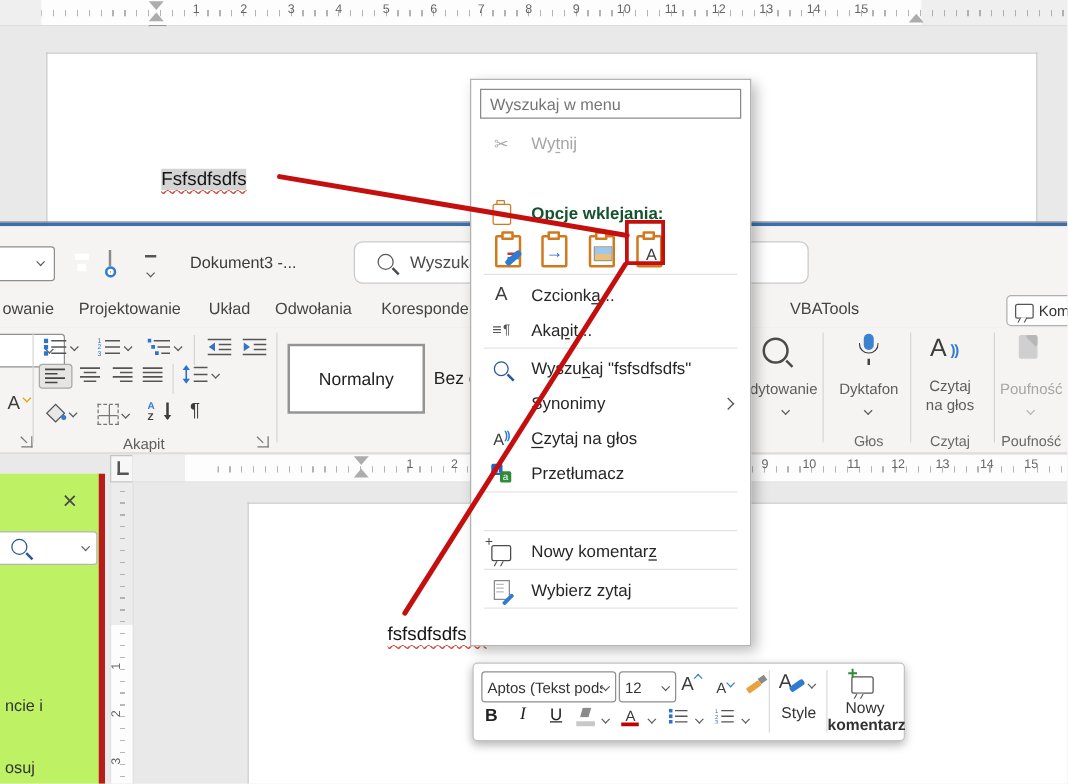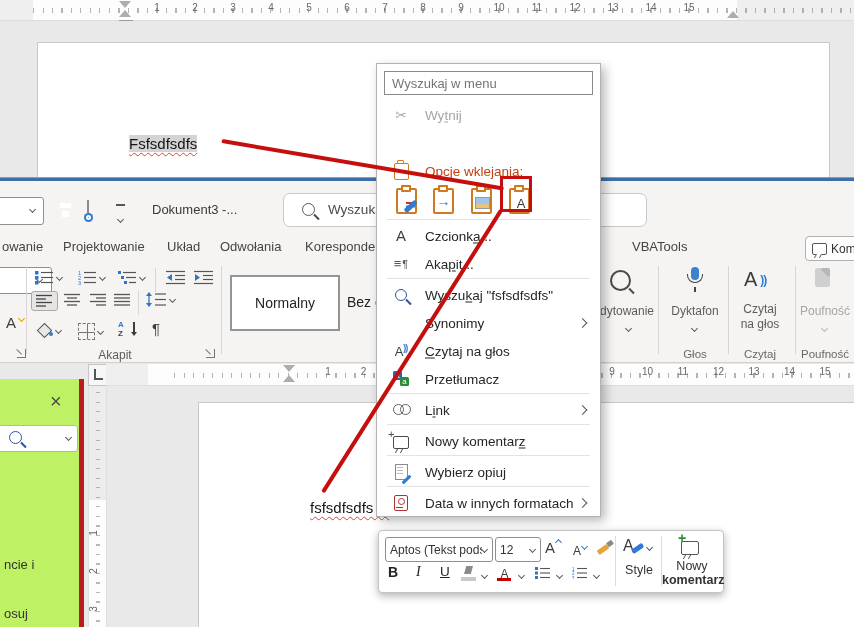--- a/index.html
+++ b/index.html
@@ -118,21 +118,21 @@
   .mi-sel::after{content:"";position:absolute;right:-5px;bottom:-2px;width:11px;height:3px;background:var(--icon-blue,#2f7bd3);transform:rotate(-45deg);border-radius:1px;}
   .mi-date{position:relative;width:12px;height:14px;border:1.5px solid #b03030;border-radius:2px;background:#fff;}
   .mi-date::before{content:"";position:absolute;left:2.5px;top:2.5px;width:5px;height:5px;border:1.3px solid #b03030;border-radius:50%;}
   .mi-date::after{content:"";position:absolute;left:1px;bottom:1.5px;width:7px;height:1.2px;background:#b03030;}
   
   .cmenu{position:absolute;left:376px;top:63px;width:223px;height:452px;background:#fff;border:1px solid #b2b2b2;box-shadow:4px 4px 10px rgba(0,0,0,.28);z-index:10;}
   .cm-search{position:absolute;left:7px;top:7px;width:193px;height:22px;border:1px solid #8a8a8a;font-size:13px;color:#3c3c3c;padding:0 7px;font-family:"Liberation Sans",sans-serif;outline:none;background:#fff;}
   .cm-item{position:absolute;left:0;right:0;height:27px;font-size:13.5px;color:#262626;}
   .cm-item .cm-label{position:absolute;left:48px;top:50%;transform:translateY(-50%);white-space:nowrap;}
   .cm-item.disabled{color:#a6a6a6;}
-  .cm-item.bold{font-weight:normal;color:#c2410c;}
+  .cm-item.bold{font-weight:bold;color:#14532d;}
   .cm-item .subarr{position:absolute;right:14px;top:50%;width:6px;height:6px;border-right:1.5px solid #555;border-bottom:1.5px solid #555;transform:translateY(-50%) rotate(-45deg);}
   .msep{position:absolute;left:10px;right:10px;height:1px;background:#e3e3e3;}
   .popt{position:absolute;top:0;width:30px;height:32px;display:flex;justify-content:center;}
   .pclip{position:relative;width:17px;height:22px;border:2px solid var(--clipboard-orange,#cf7a1f);border-radius:2px;background:#fff;margin-top:5px;}
   .pclip::before{content:"";position:absolute;left:3.5px;top:-5px;width:6px;height:3px;border:2px solid var(--clipboard-orange,#cf7a1f);background:#fff;border-radius:1px;}
   .dec{position:absolute;}
   .dec-brush{right:-3px;bottom:4px;width:15px;height:4.5px;background:var(--icon-blue,#2f7bd3);transform:rotate(-42deg);border-radius:2px;}
   .dec-lines{left:8px;top:12px;width:9px;height:1.6px;background:#c0392b;box-shadow:0 3.5px 0 var(--icon-blue,#2f7bd3);}
   .dec-arrow{right:1px;bottom:3px;color:#2b6cd4;font-weight:bold;font-size:14px;}
   .dec-arrow::before{content:"\2192";}
@@ -540,49 +540,35 @@
         </span>
       <span class="cm-label"><u>C</u>zytaj na głos</span>
     </div>
     <div class="cm-item" style="top:301px;">
       <span class="mi">
           <span class="mi-tr"></span>
         </span>
       <span class="cm-label">Przetłumacz</span>
     </div>
     <div class="msep" style="top:329px;"></div>
-    <div class="cm-item" style="top:332px;">
-      <span class="mi">
-          <span class="mi-link"></span>
-        </span>
-      <span class="cm-label">L<u>i</u>nk</span>
-      <span class="subarr"></span>
-    </div>
     <div class="msep" style="top:360px;"></div>
     <div class="cm-item" style="top:363px;">
       <span class="mi">
           <span class="mi-cmt"></span>
         </span>
       <span class="cm-label">Nowy komentar<u>z</u></span>
     </div>
     <div class="msep" style="top:391px;"></div>
     <div class="cm-item" style="top:394px;">
       <span class="mi">
           <span class="mi-sel"></span>
         </span>
-      <span class="cm-label">Wybierz opiuj</span>
+      <span class="cm-label">Wybierz zytaj</span>
     </div>
     <div class="msep" style="top:422px;"></div>
-    <div class="cm-item" style="top:425px;">
-      <span class="mi">
-          <span class="mi-date"></span>
-        </span>
-      <span class="cm-label">Data w innych formatach</span>
-      <span class="subarr"></span>
-    </div>
   </div>
 
   <div class="minitb">
     <div class="combo" style="left:6px;top:6px;width:106px;">
       <span class="mtb-txt" style="width:88px;">Aptos (Tekst pods</span>
       <span class="chv sm" style="position:absolute;right:5px;top:9px;"></span>
     </div>
     <div class="combo" style="left:116px;top:6px;width:44px;">
       <span class="mtb-txt">12</span>
       <span class="chv sm" style="position:absolute;right:5px;top:9px;"></span>

